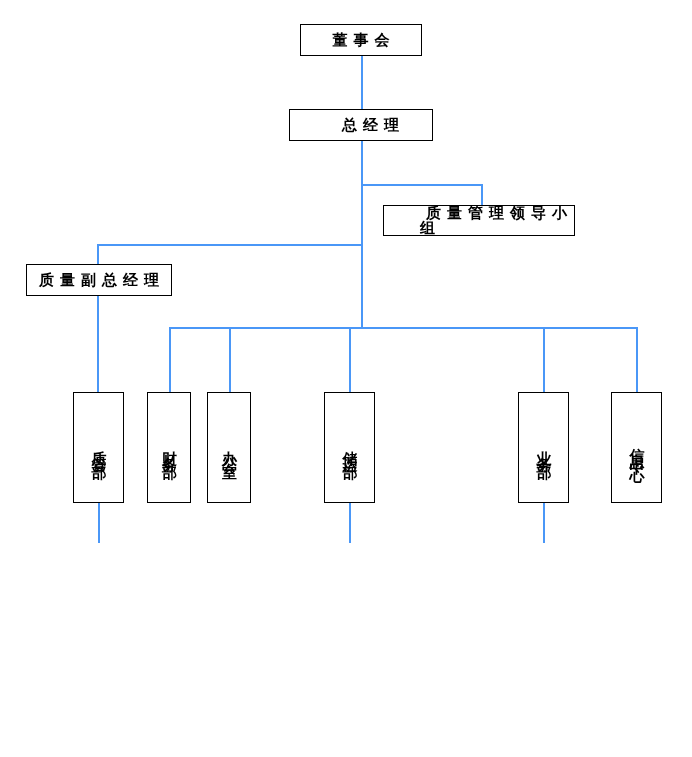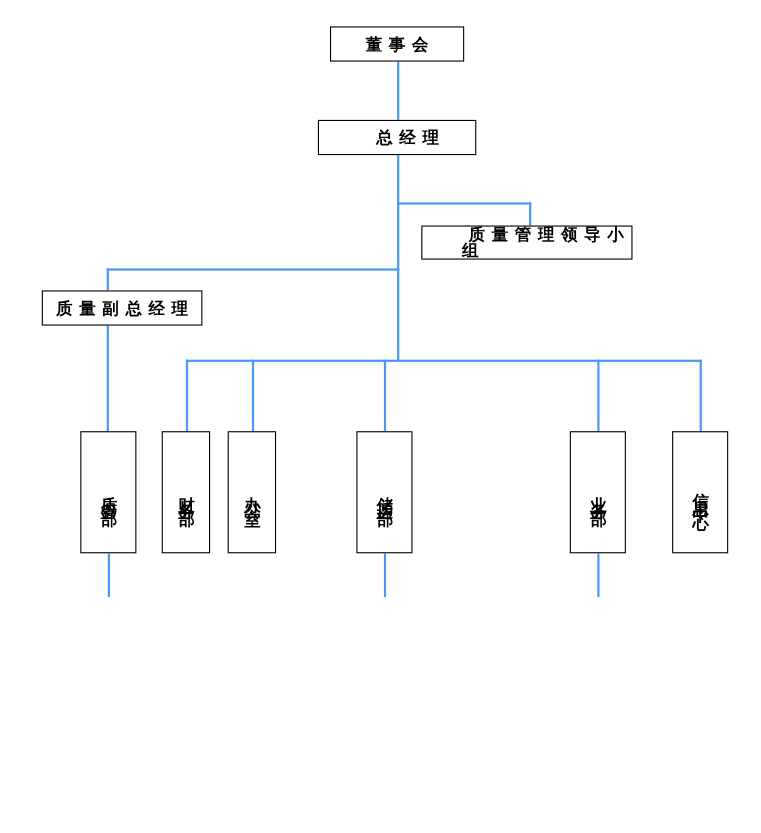--- a/index.html
+++ b/index.html
@@ -116,21 +116,21 @@
   </div>
 
   <div class="node node-h" style="left:289px; top:109px; width:144px; height:32px;padding-left:19px;">
     <span>总经理</span>
   </div>
 
   <div class="node node-h" style="left:383px; top:205px; width:192px; height:31px;padding-left:36px;">
     <span>质量管理领导小组</span>
   </div>
 
-  <div class="node node-h" style="left:26px; top:264px; width:146px; height:32px;margin-left:12px;">
+  <div class="node node-h" style="left:26px; top:264px; width:146px; height:32px;">
     <span>质量副总经理</span>
   </div>
 
   <div class="node node-v" style="left:73px; top:392px; width:51px; height:111px;">
     <span class="vtext">质管部</span>
   </div>
 
   <div class="node node-v" style="left:147px; top:392px; width:44px; height:111px;">
     <span class="vtext">财务部</span>
   </div>

